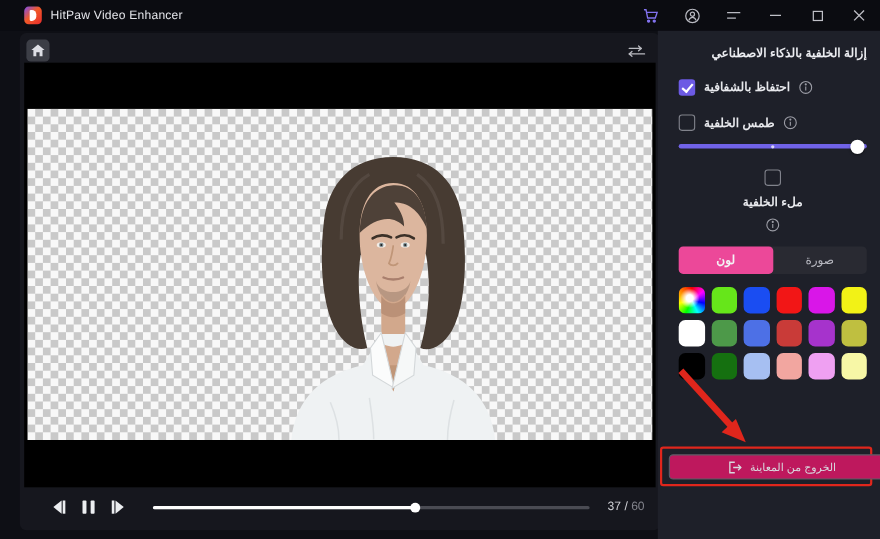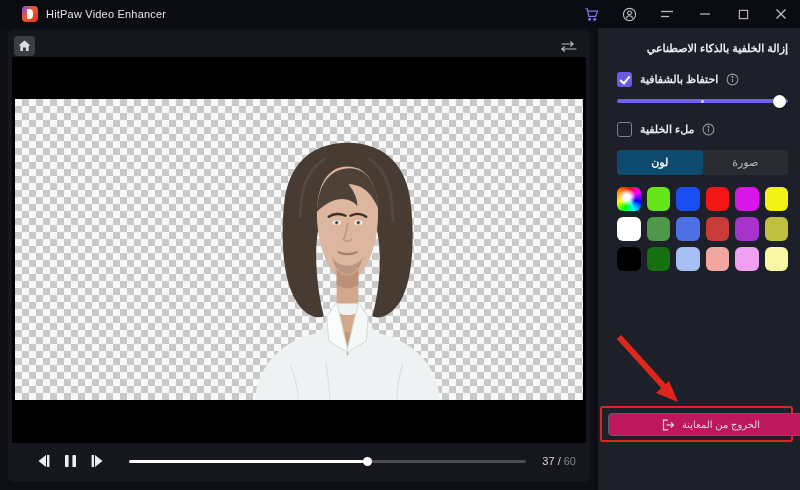--- a/index.html
+++ b/index.html
@@ -13,21 +13,21 @@
   .logo { width:16px; height:16px; border-radius:4px; margin:0 8px 0 12px;
     background:linear-gradient(135deg,#7b4df0 0%,#f05a28 45%,#e82c2c 100%);
     position:relative; flex:none; }
   .logo::after { content:""; position:absolute; left:5px; top:3px; width:6px; height:10px;
     background:#fff; border-radius:1px 4px 4px 1px; }
   .app-title { color:#e4e5ea; font-size:11px; letter-spacing:.2px; }
   .tb-right { margin-left:auto; display:flex; align-items:center; gap:20px; }
   .tb-btn { width:18px; height:18px; display:flex; align-items:center; justify-content:center; cursor:pointer; }
 
   
-  .preview-panel { position:absolute; left:8px; top:30px; width:582px; height:452px;
+  .preview-panel { position:absolute; left:18px; top:30px; width:582px; height:452px;
     background:#16171e; border-radius:6px; }
   .home-btn { position:absolute; left:6px; top:6px; width:21px; height:20px;
     background:#3c3e46; border-radius:4px; display:flex; align-items:center; justify-content:center; }
   .compare-btn { position:absolute; right:12px; top:8px; width:18px; height:16px;
     display:flex; align-items:center; justify-content:center; }
   .video { position:absolute; left:4px; right:4px; top:27px; height:386px; background:#000; }
   .checker { position:absolute; left:3px; right:3px; top:42px; bottom:43px;
     background:
       repeating-conic-gradient(#c9c9c9 0% 25%, #f8f8f8 0% 50%);
     background-size:14px 14px; overflow:hidden; }
@@ -60,21 +60,21 @@
   .info-icon { width:13px; height:13px; flex:none; }
   .level-label { direction:rtl; font-size:11px; color:#c9cacf; margin-top:14px; text-align:left; }
   .blur-slider { position:relative; height:4px; border-radius:2px; background:#7163e8; margin-top:12px; }
   .blur-slider::before { content:""; position:absolute; left:50%; top:50%; width:3px; height:3px;
     margin:-1.5px; border-radius:50%; background:#d9d5f8; }
   .blur-thumb { position:absolute; top:50%; width:13px; height:13px; margin-top:-6.5px;
     background:#fff; border-radius:50%; box-shadow:0 1px 2px rgba(0,0,0,.5); }
   .tabs { display:flex; height:25px; background:#292a32; border-radius:4px; margin-top:13px; }
   .tab { flex:1; display:flex; align-items:center; justify-content:center;
     font-size:11px; color:#b7b8c0; border-radius:4px; cursor:pointer; direction:rtl; }
-  .tab.active { background:#0c4a6e; color:#f3f3f5; font-weight:bold; }
+  .tab.active { background:#ec4899; color:#f3f3f5; font-weight:bold; }
   .swatch-grid { display:grid; grid-template-columns:repeat(6,1fr); gap:6px; margin-top:12px; }
   .swatch { height:24px; border-radius:6px; cursor:pointer; }
   .swatch.rainbow {
     background:
       radial-gradient(circle at 42% 42%, #fff 0 16%, rgba(255,255,255,0) 45%),
       conic-gradient(#f00,#f0f,#00f,#0ff,#0f0,#ff0,#f80,#f00); }
 
   .red-arrow { position:absolute; left:14px; top:303px; width:74px; height:78px; }
   .red-rect { position:absolute; left:2px; top:378px; width:193px; height:36px;
     border:2px solid #e0261c; border-radius:3px; }
@@ -240,26 +240,35 @@
     <div class="opt-row">
       <span class="checkbox checked"></span>
       <span class="opt-label">احتفاظ بالشفافية</span>
       <svg class="info-icon" viewBox="0 0 14 14" fill="none" stroke="#9b9ca5" stroke-width="1.1">
         <circle cx="7" cy="7" r="5.8"></circle>
           <line x1="7" y1="6" x2="7" y2="10"></line>
           <circle cx="7" cy="4" r="0.5" fill="#9b9ca5"></circle>
       </svg>
     </div>
 
+    <div class="opt-row">
+      <span class="checkbox"></span>
+      <span class="opt-label">طمس الخلفية</span>
+      <svg class="info-icon" viewBox="0 0 14 14" fill="none" stroke="#9b9ca5" stroke-width="1.1">
+        <circle cx="7" cy="7" r="5.8"></circle>
+          <line x1="7" y1="6" x2="7" y2="10"></line>
+          <circle cx="7" cy="4" r="0.5" fill="#9b9ca5"></circle>
+      </svg>
+    </div>
 
     <div class="blur-slider">
       <div class="blur-thumb" style="left: calc(97% - 10px);"></div>
     </div>
 
-    <div class="opt-row" style="margin-top:19px;">
+    <div class="opt-row" style="margin-top:19px;flex-direction:column;">
       <span class="checkbox"></span>
       <span class="opt-label">ملء الخلفية</span>
       <svg class="info-icon" viewBox="0 0 14 14" fill="none" stroke="#9b9ca5" stroke-width="1.1">
         <circle cx="7" cy="7" r="5.8"></circle>
           <line x1="7" y1="6" x2="7" y2="10"></line>
           <circle cx="7" cy="4" r="0.5" fill="#9b9ca5"></circle>
       </svg>
     </div>
 
     <div class="tabs">

